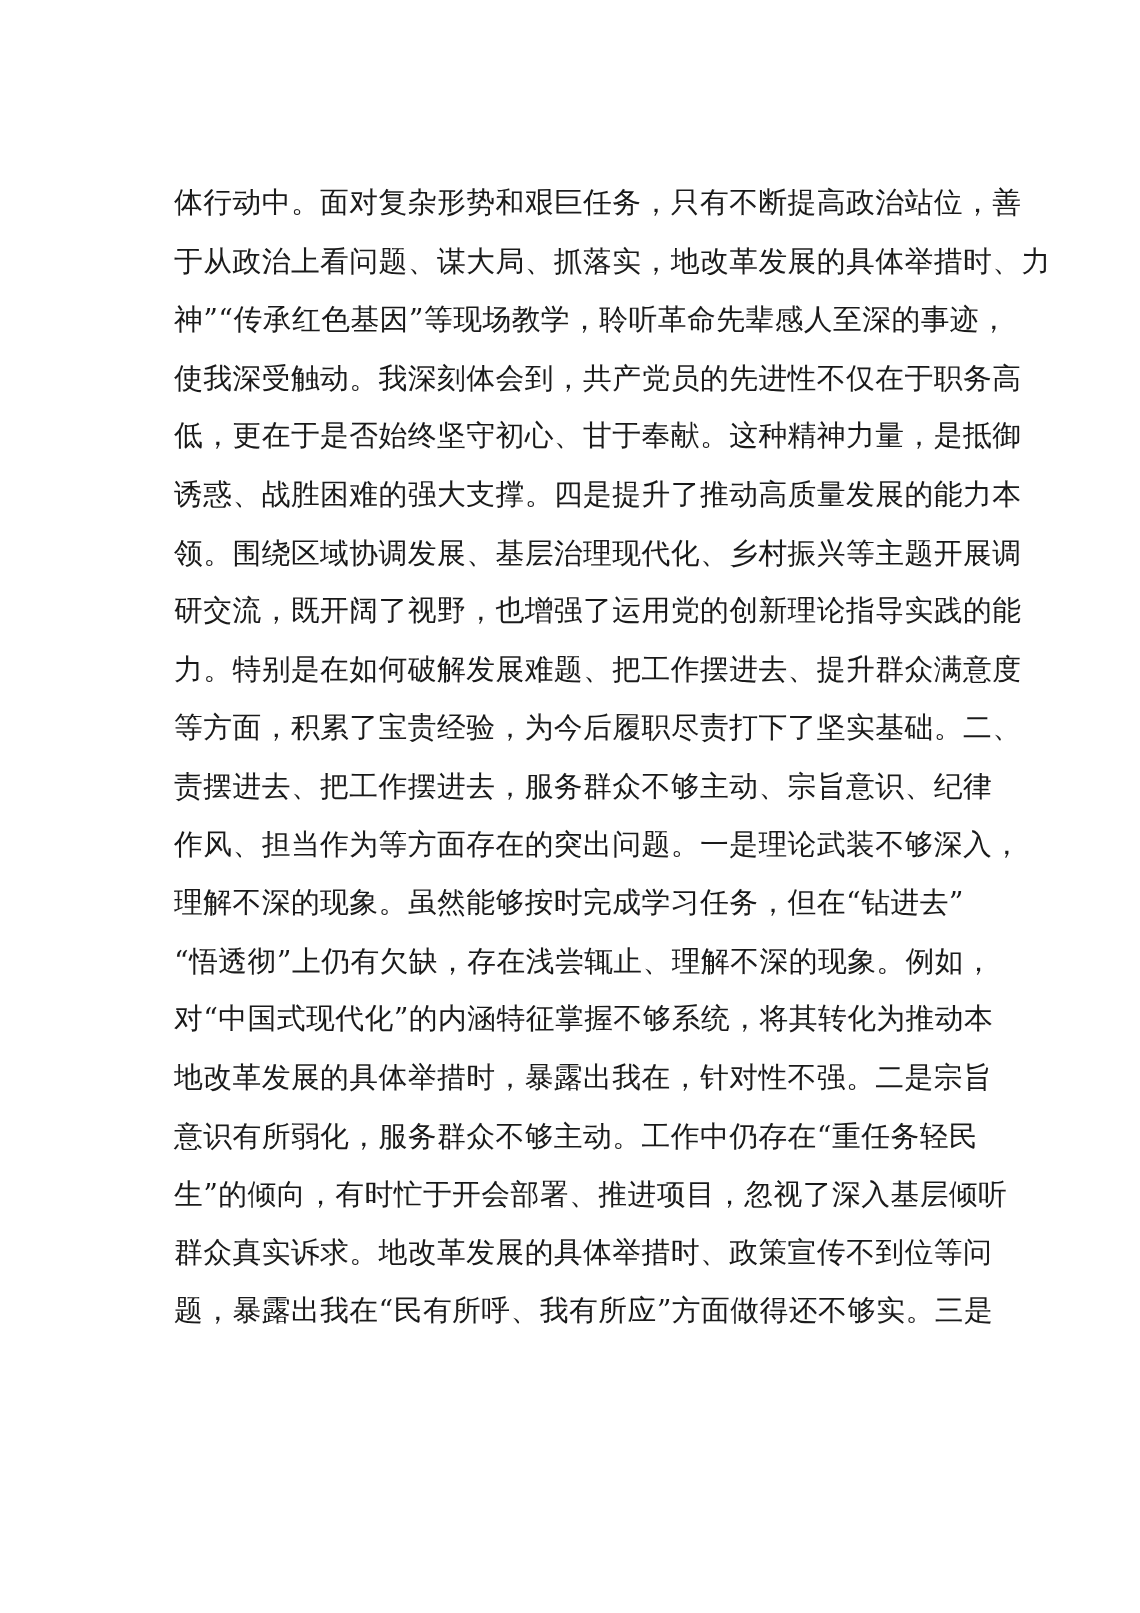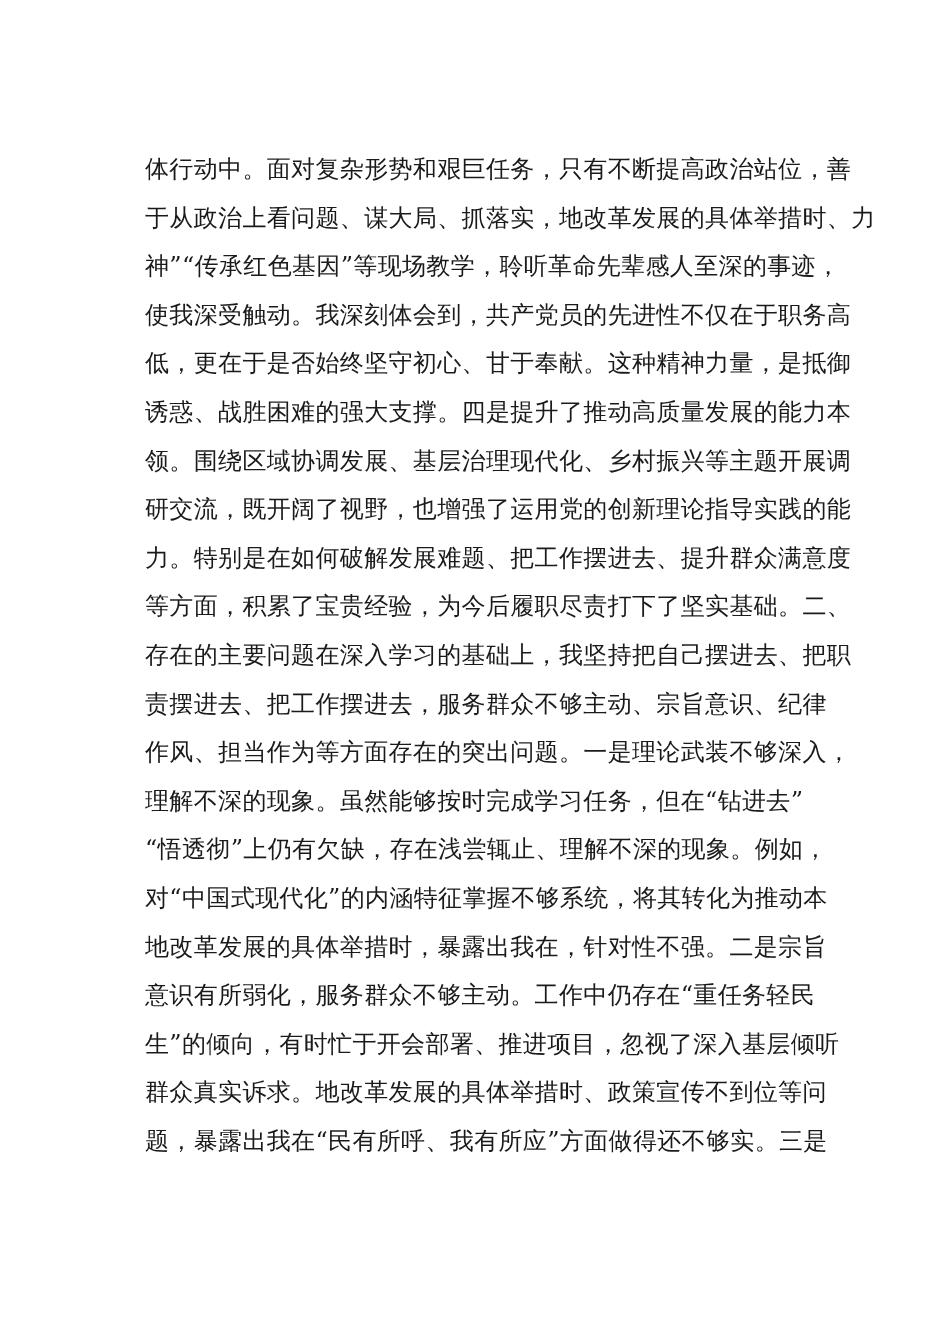--- a/index.html
+++ b/index.html
@@ -48,21 +48,20 @@
     <span class="line">体行动中。面对复杂形势和艰巨任务，只有不断提高政治站位，善</span>
     <span class="line">于从政治上看问题、谋大局、抓落实，地改革发展的具体举措时、力</span>
     <span class="line">神”“传承红色基因”等现场教学，聆听革命先辈感人至深的事迹，</span>
     <span class="line">使我深受触动。我深刻体会到，共产党员的先进性不仅在于职务高</span>
     <span class="line">低，更在于是否始终坚守初心、甘于奉献。这种精神力量，是抵御</span>
     <span class="line">诱惑、战胜困难的强大支撑。四是提升了推动高质量发展的能力本</span>
     <span class="line">领。围绕区域协调发展、基层治理现代化、乡村振兴等主题开展调</span>
     <span class="line">研交流，既开阔了视野，也增强了运用党的创新理论指导实践的能</span>
     <span class="line">力。特别是在如何破解发展难题、把工作摆进去、提升群众满意度</span>
     <span class="line">等方面，积累了宝贵经验，为今后履职尽责打下了坚实基础。二、</span>
-    <span class="line">存在的主要问题在深入学习的基础上，我坚持把自己摆进去、把职</span>
     <span class="line">责摆进去、把工作摆进去，服务群众不够主动、宗旨意识、纪律</span>
     <span class="line">作风、担当作为等方面存在的突出问题。一是理论武装不够深入，</span>
     <span class="line">理解不深的现象。虽然能够按时完成学习任务，但在“钻进去”</span>
     <span class="line">“悟透彻”上仍有欠缺，存在浅尝辄止、理解不深的现象。例如，</span>
     <span class="line">对“中国式现代化”的内涵特征掌握不够系统，将其转化为推动本</span>
     <span class="line">地改革发展的具体举措时，暴露出我在，针对性不强。二是宗旨</span>
     <span class="line">意识有所弱化，服务群众不够主动。工作中仍存在“重任务轻民</span>
     <span class="line">生”的倾向，有时忙于开会部署、推进项目，忽视了深入基层倾听</span>
     <span class="line">群众真实诉求。地改革发展的具体举措时、政策宣传不到位等问</span>
     <span class="line">题，暴露出我在“民有所呼、我有所应”方面做得还不够实。三是</span>

